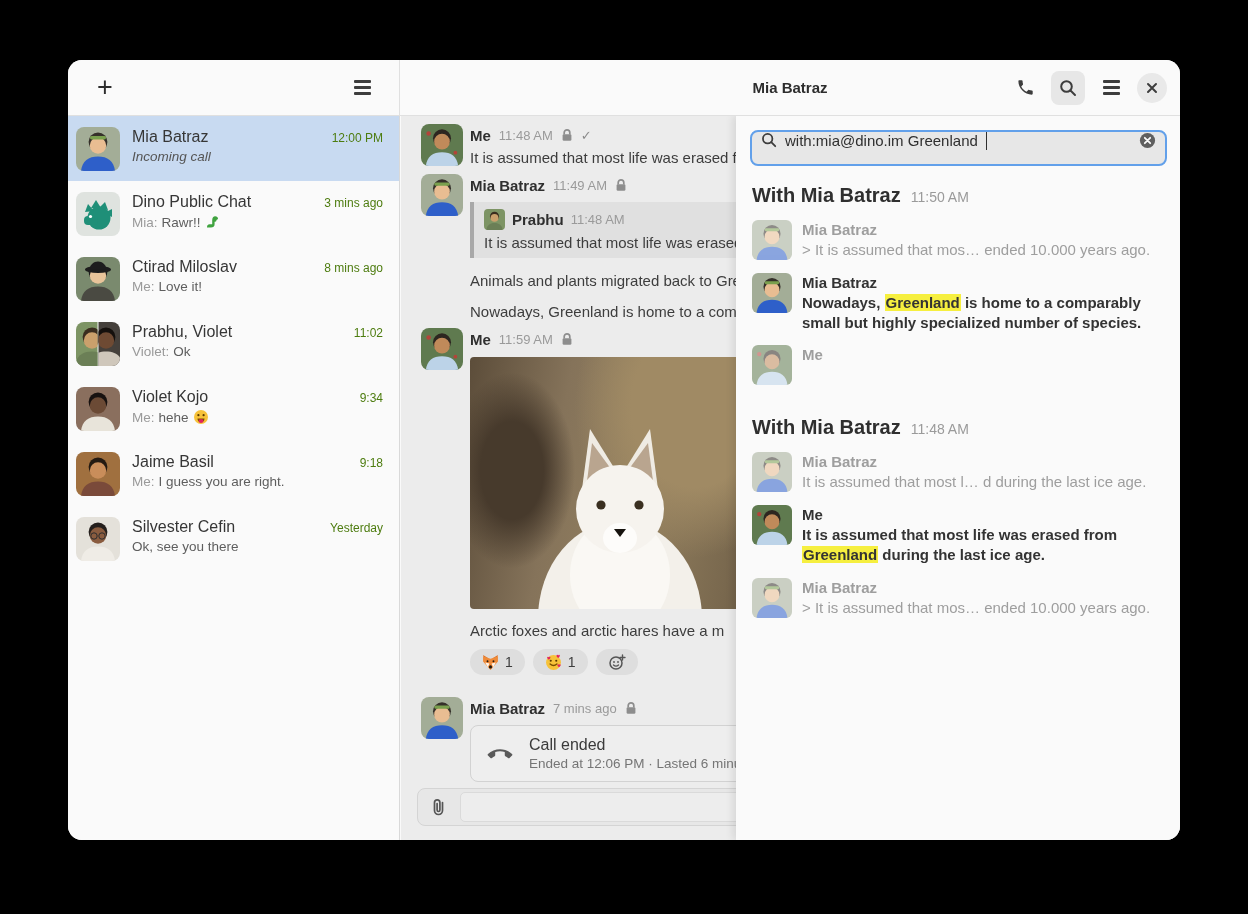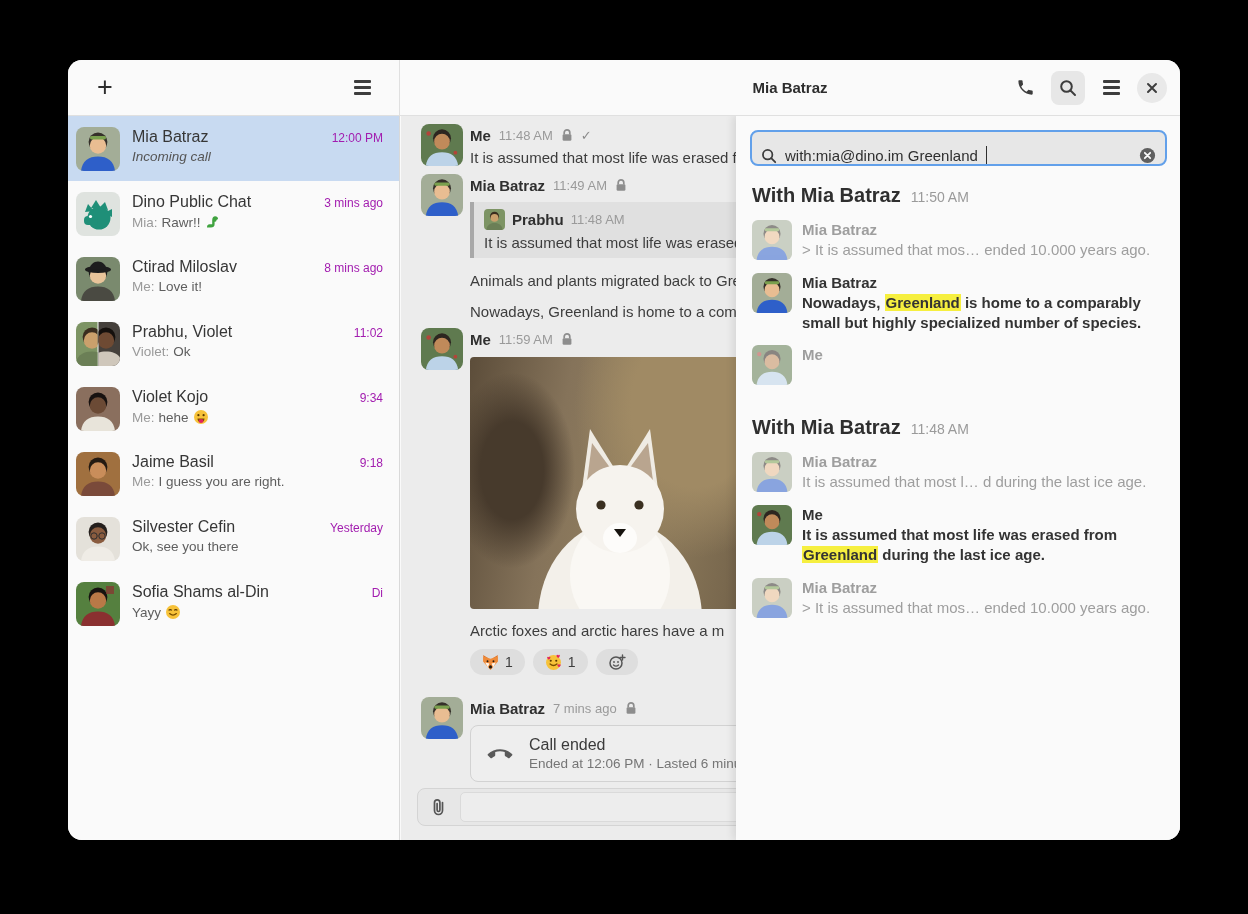--- a/index.html
+++ b/index.html
@@ -33,21 +33,21 @@
   
   .sidebar{position:absolute;left:0;top:0;bottom:0;width:332px;background:#fafafa;
     border-right:1px solid #d9d9d9;box-sizing:border-box;z-index:2;}
   .conv-row{display:flex;gap:12px;padding:11px 16px 11px 8px;height:65px;box-sizing:border-box;cursor:pointer;}
   .conv-row.selected{background:#c8daf1;}
   .avatar{width:44px;height:44px;border-radius:8px;overflow:hidden;flex-shrink:0;}
   .avatar svg{display:block;}
   .conv-main{flex:1;min-width:0;padding-top:1px;}
   .conv-top{display:flex;justify-content:space-between;align-items:baseline;}
   .conv-name{font-size:16px;color:#363636;white-space:nowrap;}
-  .conv-time{font-size:12px;color:#a21caf;padding-top:2px;}
+  .conv-time{font-size:12px;color:#4d7c0f;padding-top:2px;}
   .conv-preview{font-size:13.5px;color:#5e5e5e;margin-top:3px;white-space:nowrap;display:flex;align-items:center;gap:4px;}
   .conv-preview .prefix{color:#9a9a9a;}
   .conv-preview.italic{font-style:italic;color:#555;}
   .emoji{display:inline-block;vertical-align:-2px;}
   
   .chat{position:absolute;left:333px;top:0;right:0;bottom:0;background:#ececec;overflow:hidden;z-index:1;}
   .chat-scroll{padding:8px 0 0 20px;}
   .msg{display:flex;gap:7px;margin-bottom:8px;}
   .msg-avatar{width:42px;height:42px;border-radius:8px;overflow:hidden;flex-shrink:0;}
   .msg-content{flex:1;min-width:0;}
@@ -76,21 +76,21 @@
   .call-sub{font-size:13.5px;color:#757575;margin-top:2px;}
   .composer{position:absolute;left:16px;bottom:14px;width:700px;height:38px;
     border:1px solid #d4d4d4;border-radius:8px;background:#e7e7e7;display:flex;align-items:stretch;box-sizing:border-box;}
   .attach-btn{width:42px;display:flex;align-items:center;justify-content:center;cursor:pointer;}
   .composer-input{flex:1;margin:3px 3px 3px 0;background:#ededed;border:1px solid #dadada;
     border-radius:5px;font-size:15px;padding:0 8px;color:#3d3d3d;outline:none;}
   
   .search-panel{position:absolute;top:0;right:0;bottom:0;width:444px;background:#fafafa;z-index:4;
     box-shadow:-3px 0 8px rgba(0,0,0,.10);padding:14px 13px 0 14px;box-sizing:border-box;}
   .search-entry{height:36px;border:2px solid #62a0ea;border-radius:8px;background:#e7e7e7;
-    display:flex;align-items:flex-end;padding:0 9px;gap:8px;box-sizing:border-box;cursor:text;}
+    display:flex;align-items:flex-start;padding:0 9px;gap:8px;box-sizing:border-box;cursor:text;}
   .search-query{font-size:15px;color:#2f2f2f;white-space:pre;}
   .cursor{display:inline-block;width:1.4px;height:18px;background:#2f2f2f;vertical-align:-3px;}
   .entry-spacer{flex:1;}
   .results-count{font-style:italic;font-size:15px;color:#3a3a3a;margin:21px 2px 0 2px;}
   .group-head{display:flex;align-items:baseline;gap:10px;margin:18px 2px 8px 2px;}
   .group-title{font-weight:bold;font-size:20px;color:#2f2f2f;}
   .group-time{font-size:14px;color:#9a9a9a;}
   .result{display:flex;gap:10px;padding:5px 2px;margin-bottom:3px;cursor:pointer;border-radius:6px;}
   .result-avatar{width:40px;height:40px;border-radius:6px;overflow:hidden;flex-shrink:0;}
   .result.context .result-avatar{opacity:.55;}
@@ -337,43 +337,20 @@
           <div class="conv-top">
               <span class="conv-name">Silvester Cefin</span>
               <span class="conv-time">Yesterday</span>
             </div>
           <div class="conv-preview">
               <span>Ok, see you there</span>
             </div>
         </div>
       </div>
 
-      <div class="conv-row">
-        <div class="avatar av-sofia">
-            <svg width="44" height="44" viewBox="0 0 44 44">
-              <use href="#person"></use>
-              <rect x="30" y="4" width="8" height="8" fill="#8a3030" opacity=".7"></rect>
-            </svg>
-          </div>
-        <div class="conv-main">
-          <div class="conv-top">
-              <span class="conv-name">Sofia Shams al-Din</span>
-              <span class="conv-time">Di</span>
-            </div>
-          <div class="conv-preview">
-              <span>Yayy</span>
-            <svg class="emoji" width="16" height="16" viewBox="0 0 16 16">
-                <circle cx="8" cy="8" r="7" fill="#f7c239"></circle>
-                <path d="M3.6 6.4q1.6-1.6 3.2 0" fill="none" stroke="#5a3a00" stroke-width="1.2"></path>
-                <path d="M9.2 6.4q1.6-1.6 3.2 0" fill="none" stroke="#5a3a00" stroke-width="1.2"></path>
-                <path d="M4.6 9.6q3.4 3 6.8 0" fill="none" stroke="#7a4f00" stroke-width="1.3" stroke-linecap="round"></path>
-              </svg>
-          </div>
-        </div>
-      </div>
 
     </div>
 
     <div class="chat">
       <div class="chat-scroll">
 
         <div class="msg">
           <div class="msg-avatar av-me"><svg width="42" height="42" viewBox="0 0 44 44">
                 <use href="#person"></use>
                 <circle cx="8" cy="10" r="2.4" fill="#b2443a"></circle>

